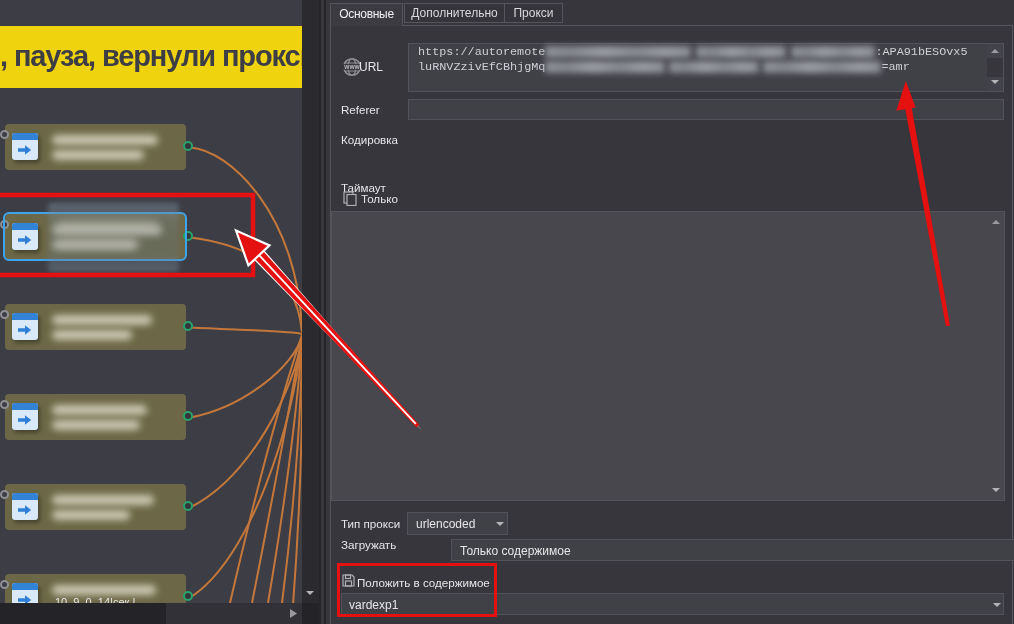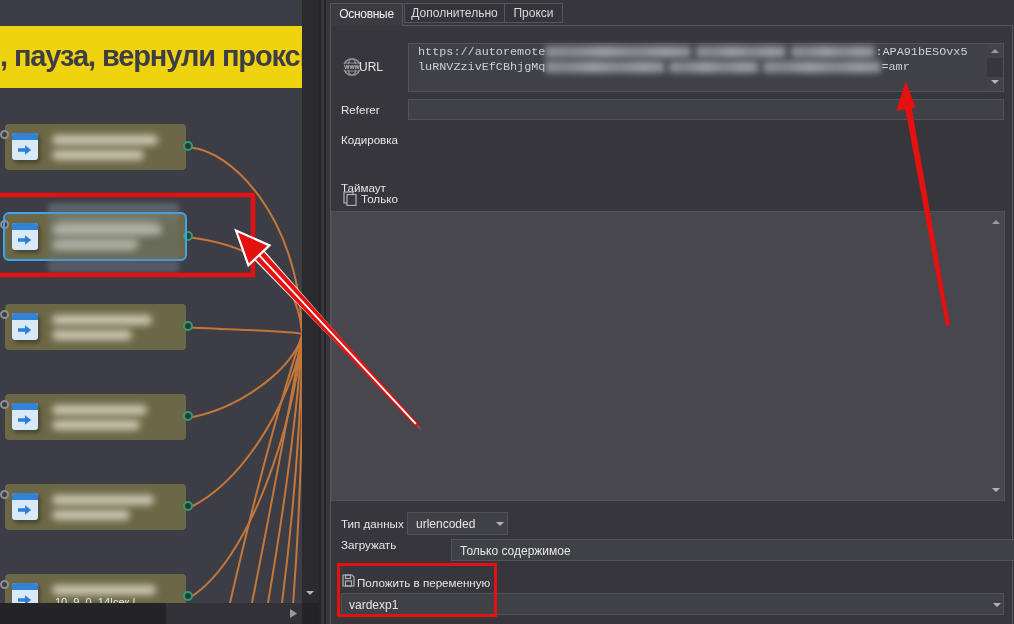--- a/index.html
+++ b/index.html
@@ -191,36 +191,36 @@
     <svg class="lbl" style="left:13px;top:191px" width="14" height="15" viewBox="0 0 14 15">
       <rect x="1" y="1" width="9" height="11" fill="none" stroke="#b0b0b5" stroke-width="1.2"></rect>
       <rect x="4" y="3.5" width="9" height="11" fill="#36363c" stroke="#b0b0b5" stroke-width="1.2"></rect>
     </svg>
     <div class="lbl" style="left:31px;top:192px;">Только</div>
     <div class="ctl" style="left:1px;top:211px;width:674px;height:290px;background:#47474d;">
       <div class="uarr" style="left:660px;top:8px"></div>
       <div class="darr" style="left:660px;top:276px"></div>
     </div>
 
-    <div class="lbl" style="left:11px;top:517px;">Тип данных</div>
+    <div class="lbl" style="left:11px;top:517px;">Тип прокси</div>
     <div class="ctl" style="left:77px;top:512px;width:101px;height:23px;padding:4px 0 0 8px;">urlencoded
       <div class="darr" style="left:88px;top:9px"></div>
     </div>
 
     <div class="lbl" style="left:11px;top:538px;">Загружать</div>
     <div class="ctl" style="left:77px;top:539px;width:630px;height:22px;padding:4px 0 0 8px;margin-left:44px;">Только содержимое
       <div class="darr" style="left:585px;top:9px"></div>
     </div>
 
     <svg class="lbl" style="left:12px;top:574px" width="13" height="13" viewBox="0 0 13 13">
       <path d="M1,1 h9 l2,2 v9 h-11 z" fill="none" stroke="#b0b0b5" stroke-width="1.2"></path>
       <rect x="3.5" y="7" width="6" height="5" fill="none" stroke="#b0b0b5" stroke-width="1.2"></rect>
       <rect x="3.5" y="1" width="5" height="3.5" fill="none" stroke="#b0b0b5" stroke-width="1.2"></rect>
     </svg>
-    <div class="lbl" style="left:27px;top:576px;">Положить в переменную</div>
+    <div class="lbl" style="left:27px;top:576px;">Положить в содержимое</div>
     <div class="ctl" style="left:11px;top:593px;width:663px;height:22px;padding:4px 0 0 7px;">vardexp1
       <div class="darr" style="left:651px;top:9px"></div>
     </div>
   </div>
   <div id="redrect2"></div>
 
   <svg id="overlay" width="1014" height="624">
 
     <rect x="-8" y="195" width="261" height="80" fill="none" stroke="#e51010" stroke-width="4.5"></rect>
 

